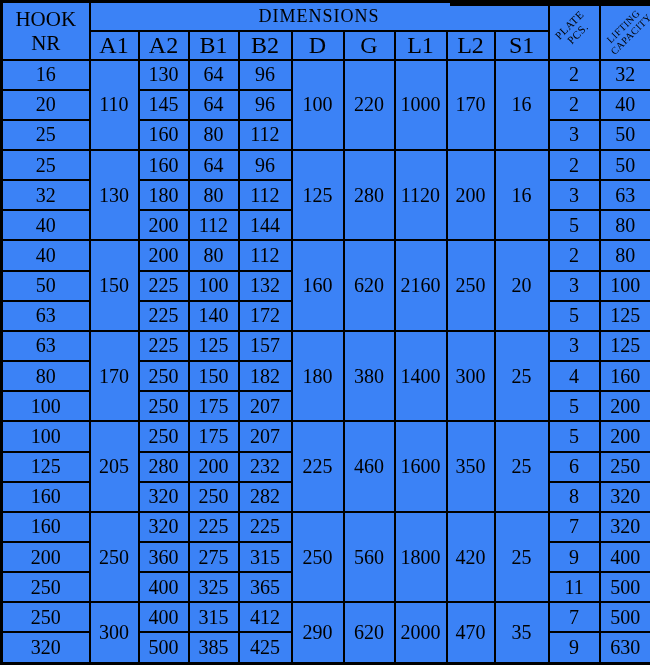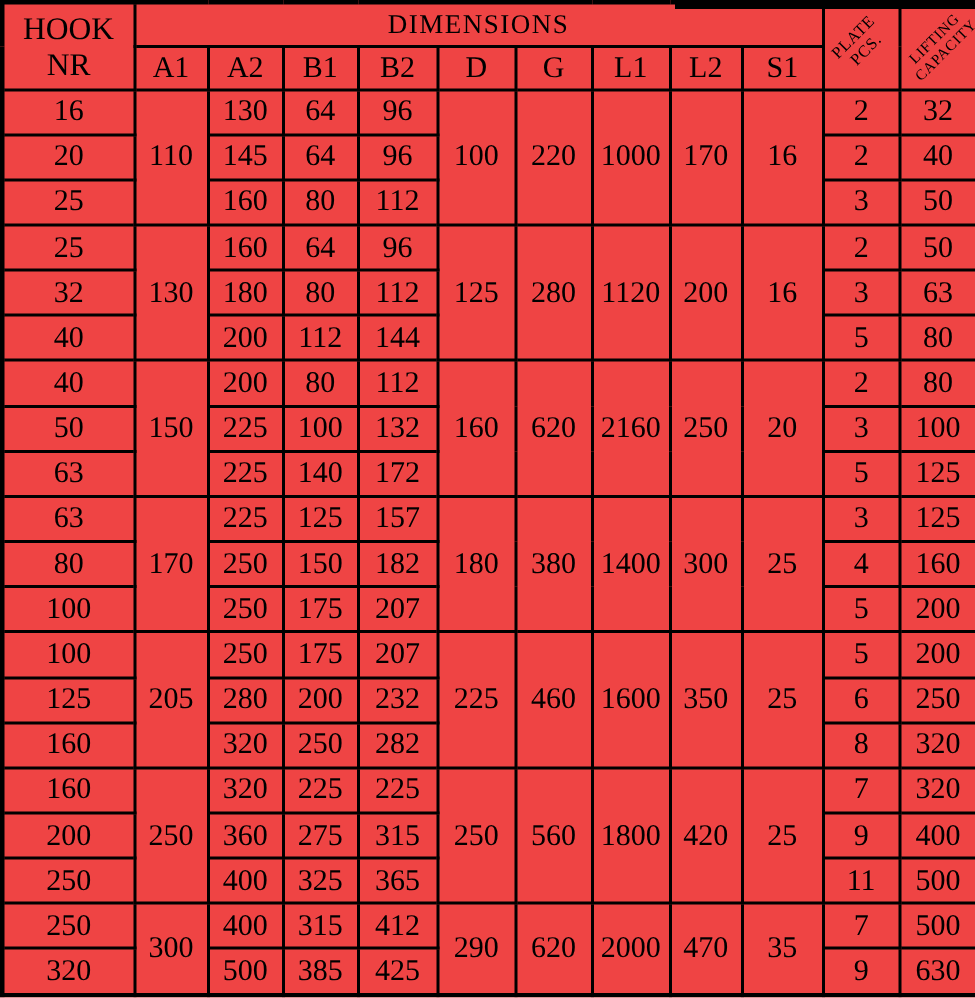--- a/index.html
+++ b/index.html
@@ -1,20 +1,20 @@
 <!DOCTYPE html>
 <html><head>
 <meta charset="utf-8">
 <style>
   html, body { margin: 0; padding: 0; background: #ffffff; }
   .page {
     position: relative;
     width: 650px;
     height: 665px;
-    background: #ef4444;
+    background: #3b82f6;
     font-family: "Liberation Serif", serif;
     color: #000000;
     overflow: hidden;
   }
   table.hook-table {
     border-collapse: collapse;
     table-layout: fixed;
     width: 650px;
     height: 665px;
     border: 3px solid #000000;
@@ -26,21 +26,21 @@
     padding: 0;
     font-weight: normal;
     color: #000000;
     overflow: hidden;
   }
   thead tr.head-row-1 { height: 29px; }
   thead tr.head-row-2 { height: 29px; }
   .hook-cell { font-size: 21px; line-height: 1.15; }
   .hook-cell span { display: block; }
   .dim-cell { font-size: 18px; letter-spacing: 1px; }
-  .sub-col { font-size: 20px; }
+  .sub-col { font-size: 24px; }
   .rot-cell { position: relative; }
   .rot {
     display: inline-block;
     transform: rotate(-45deg);
     line-height: 1.05;
     letter-spacing: 0.5px;
     white-space: nowrap;
   }
   .rot span { display: block; }
   .rot-plate { font-size: 11px; }

